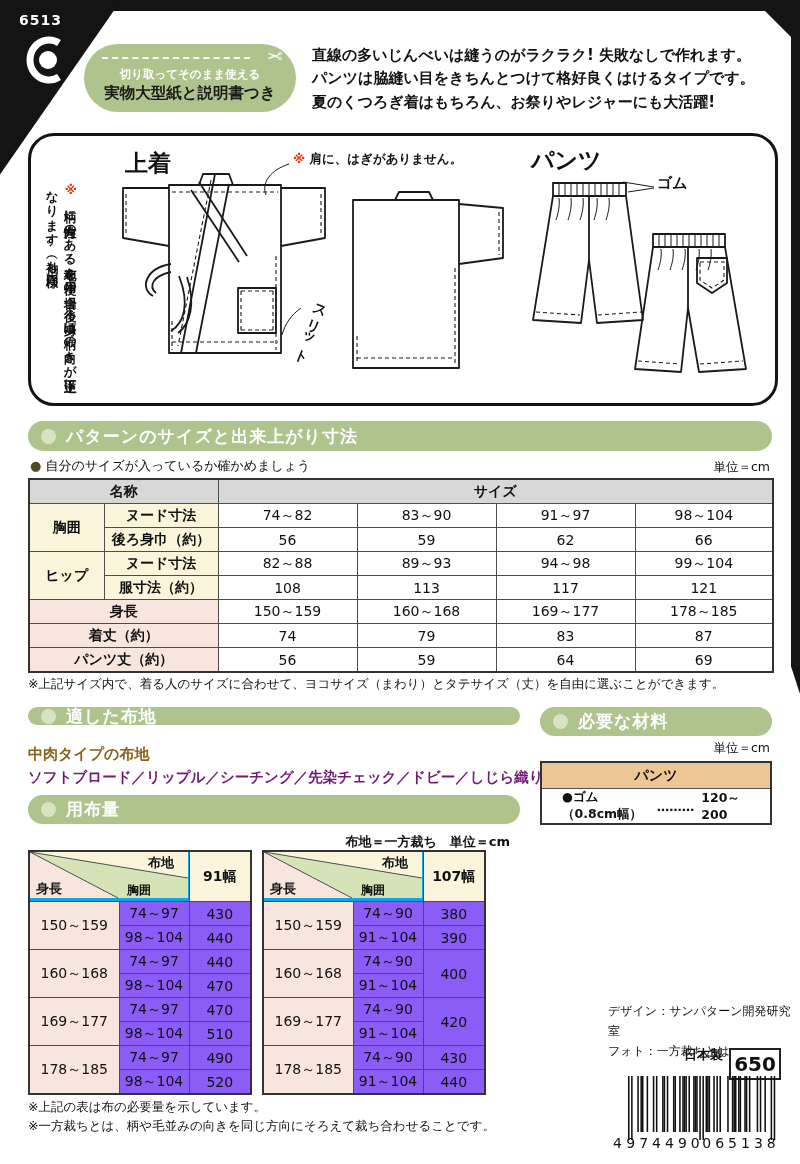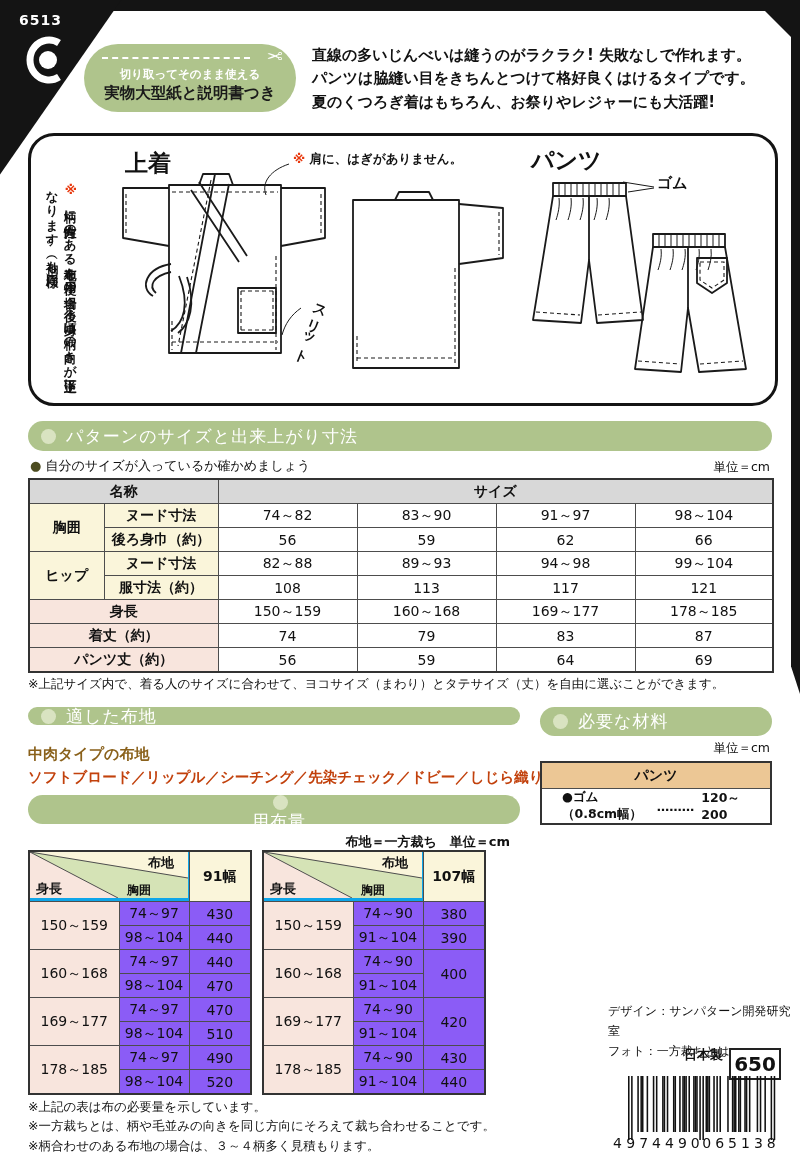--- a/index.html
+++ b/index.html
@@ -34,41 +34,41 @@
   .note{position:absolute;font-size:12.5px;font-weight:bold;color:#111;}
   .red{color:#e8380d;}
   .shoulder-note{left:262px;top:15px;}
   .v-note{position:absolute;left:12px;top:46px;height:214px;writing-mode:vertical-rl;font-size:12.5px;font-weight:bold;line-height:1.45;}
   .slit-note{position:absolute;left:274px;top:158px;writing-mode:vertical-rl;font-size:14px;font-weight:bold;transform:rotate(22deg);}
   .elastic-note{position:absolute;left:626px;top:38px;font-size:15px;font-weight:bold;}
   .art{position:absolute;left:0;top:0;}
   
   .bar{position:absolute;height:30px;background:#afc48c;border-radius:16px;display:flex;align-items:center;}
   .bar .dot{width:15px;height:15px;border-radius:50%;background:#d9e3c1;margin-left:13px;flex:0 0 auto;}
-  .bar .btitle{color:#ffffff;font-weight:normal;font-size:17px;margin-left:10px;letter-spacing:1px;white-space:nowrap;}
+  .bar .btitle{color:#ffffff;font-weight:bold;font-size:17px;margin-left:10px;letter-spacing:1px;white-space:nowrap;}
   .bar-size{left:28px;top:421px;width:744px;}
   .bar-suitable{left:28px;top:707px;width:492px;height:18px;}
   .bar-materials{left:540px;top:707px;width:232px;height:29px;}
-  .bar-yardage{left:28px;top:795px;width:492px;height:29px;flex-direction:column;}
+  .bar-yardage{left:28px;top:795px;width:492px;height:29px;}
   .check-row{position:absolute;left:30px;top:457px;font-size:13px;}
   .check-row .cb{color:#4c4c20;}
   .unit{position:absolute;font-size:12.5px;color:#111;}
   .unit-size{right:30px;top:459px;}
   .unit-mat{right:30px;top:740px;}
   
   table{border-collapse:collapse;}
   .sz{position:absolute;left:28px;top:478px;width:744px;table-layout:fixed;border:2px solid #333;}
   .sz td{border:1px solid #4d4d4d;text-align:center;font-size:14px;height:23px;padding:0;background:#fff;}
   .sz .hdr td{background:#d8d8d8;font-weight:bold;}
   .sz td.cream{background:#faf5da;font-weight:bold;}
   .sz td.pink{background:#f8e5dd;font-weight:bold;}
   .sz-foot{position:absolute;left:28px;top:676px;font-size:12.5px;}
   
   .sub-brown{position:absolute;left:28px;top:745px;font-size:15px;font-weight:bold;color:#8a611b;}
-  .fabric-list{position:absolute;left:28px;top:768px;font-size:14.5px;font-weight:bold;color:#c2410c;}
+  .fabric-list{position:absolute;left:28px;top:768px;font-size:14.5px;font-weight:bold;color:#701a75;}
   
   .mat{position:absolute;left:540px;top:761px;width:232px;border:2px solid #333;}
   .mat td{border:1px solid #4d4d4d;padding:0;}
   .mat .mhdr{background:#ecc795;font-weight:bold;font-size:14px;text-align:center;height:25px;}
   .mat .mrow{height:34px;font-size:12.5px;font-weight:bold;}
   .mat .mrow .inner{display:flex;align-items:center;gap:7px;padding:0 20px;}
   
   .yard-note{position:absolute;left:28px;top:833px;width:482px;text-align:right;font-size:13px;font-weight:bold;}
   .fab{position:absolute;top:850px;border:2px solid #333;table-layout:fixed;}
   .fab-left{left:28px;}
@@ -419,21 +419,20 @@
     <tr>
       <td class="green">91～104</td>
       <td>440</td>
     </tr>
   </tbody>
     </table>
 
   <div class="fab-foot">
     <div>※上記の表は布の必要量を示しています。</div>
     <div>※一方裁ちとは、柄や毛並みの向きを同じ方向にそろえて裁ち合わせることです。</div>
-    <div>※柄合わせのある布地の場合は、３～４柄多く見積もります。</div>
   </div>
 
   <div class="credits">
     <div>デザイン：サンパターン開発研究室</div>
     <div>フォト：一方裁ちとは</div>
   </div>
   <div class="made-in">日本製</div>
   <div class="price-box">650</div>
 
   <svg class="barcode" width="172" height="76" viewBox="-16 0 172 76">

